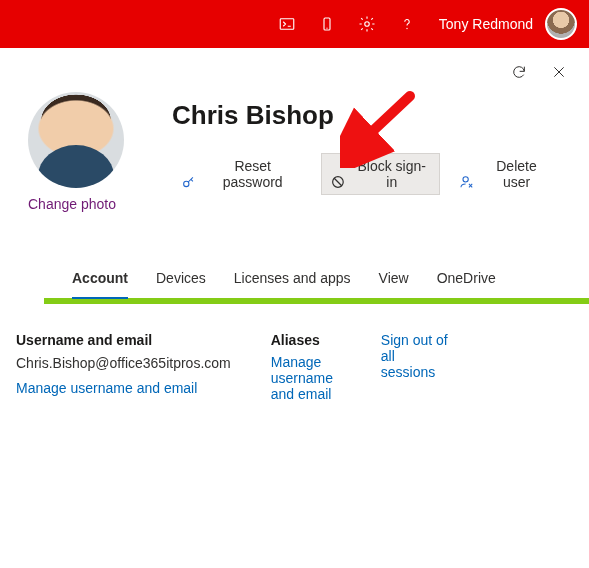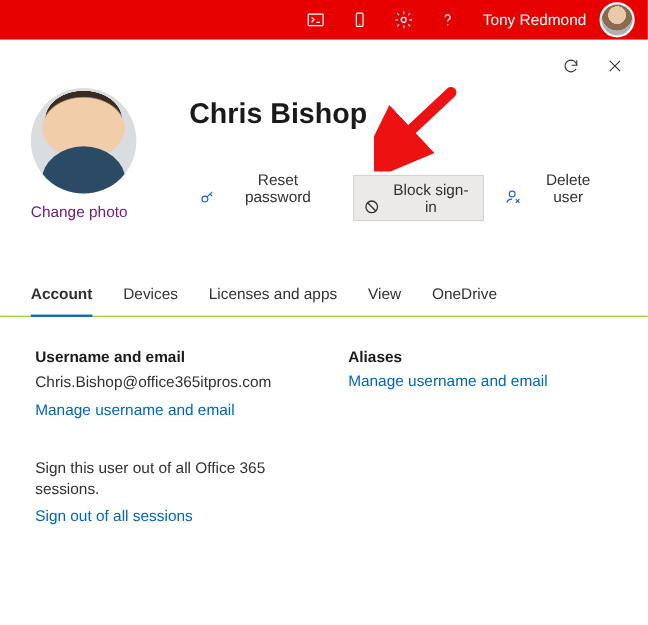--- a/index.html
+++ b/index.html
@@ -6,21 +6,21 @@
   body {
     margin: 0;
     font-family: "Segoe UI", -apple-system, BlinkMacSystemFont, sans-serif;
     font-size: 14px;
     color: #323130;
     background: #fff;
     width: 589px;
   }
   .topbar {
     background: #e60000;
-    height: 36px;
+    height: 48px;
     display: flex;
     align-items: center;
     justify-content: flex-end;
     padding: 0 12px;
     gap: 8px;
     color: #fff;
   }
   .topbar .ic {
     width: 32px; height: 32px;
     display: flex; align-items: center; justify-content: center;
@@ -64,42 +64,43 @@
   }
   .chgphoto { color:#701a75; font-size:14px; margin-top:8px; cursor:pointer; display:inline-block; }
   .info-col { flex:1; }
   h1.name { font-size:26px; font-weight:700; margin:8px 0 22px 0; color:#1b1a19;}
   .actions { display:flex; gap:10px; align-items:center; }
   .act {
     display:flex; align-items:flex-end; gap:6px;
     padding:4px 8px; font-size:14px; color:#323130; cursor:pointer;
     border:1px solid transparent; background:transparent;
   }
-  .act.highlight { background:#eceae8; border:1px solid #d6d3d0;margin-top:18px; }
+  .act.highlight { background:#eceae8; border:1px solid #d6d3d0; }
   .act svg { width:16px; height:16px; }
   .act.reset svg, .act.delete svg { stroke:#2266cc; fill:none; stroke-width:1.6; }
   .act.block svg { stroke:#323130; fill:none; stroke-width:1.8; }
 
   .arrow {
     position:absolute; left:340px; top:4px; width:80px; height:80px; pointer-events:none;
   }
 
   .tabs {
     display:flex; gap:28px; padding:0 28px; margin-top:24px;
-    border-bottom:1px solid #84cc16;
+    border-bottom:6px solid #84cc16;
+    margin-left:44px;
   }
   .tab { padding:10px 0 12px 0; font-size:14px; color:#323130; cursor:pointer; position:relative; }
   .tab.active { font-weight:600; }
   .tab.active::after {
     content:""; position:absolute; left:0; right:0; bottom:-1px; height:2px; background:#0067b8;
   }
 
   .grid {
-    display:grid; grid-template-columns:1fr 1fr; gap:36px 40px;
-    padding:28px 28px 20px 32px;
+    display:grid; grid-template-columns:1fr 1fr 1fr 1fr; gap:36px 40px;
+    padding:28px 28px 20px 16px;
   }
   .field h4 { font-size:14px; font-weight:600; margin:0 0 6px 0; color:#1b1a19; }
   .field .val { color:#323130; margin-bottom:6px; line-height:1.4; }
   .link { color:#0067b8; cursor:pointer; }
   .info-ic { display:inline-flex; vertical-align:middle; margin-left:4px; }
   .info-ic svg{ width:13px; height:13px; stroke:#605e5c; fill:none; stroke-width:1.4;}
 </style>
 </head>
 <body>
 
@@ -201,16 +202,15 @@
   <div class="field">
     <h4>Username and email</h4>
     <div class="val">Chris.Bishop@office365itpros.com</div>
     <div class="link">Manage username and email</div>
   </div>
   <div class="field">
     <h4>Aliases</h4>
     <div class="link">Manage username and email</div>
   </div>
   <div class="field">
-    <div class="val">Sign this user out of all Office 365 sessions.</div>
     <div class="link">Sign out of all sessions</div>
   </div>
 </div>
 
 </body></html>

